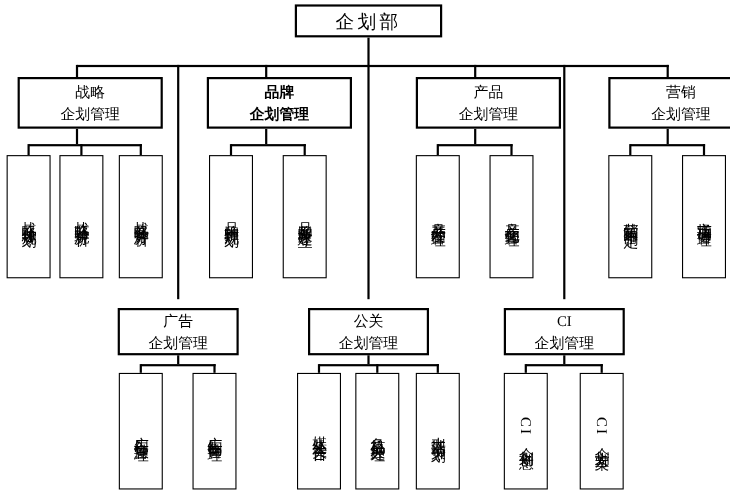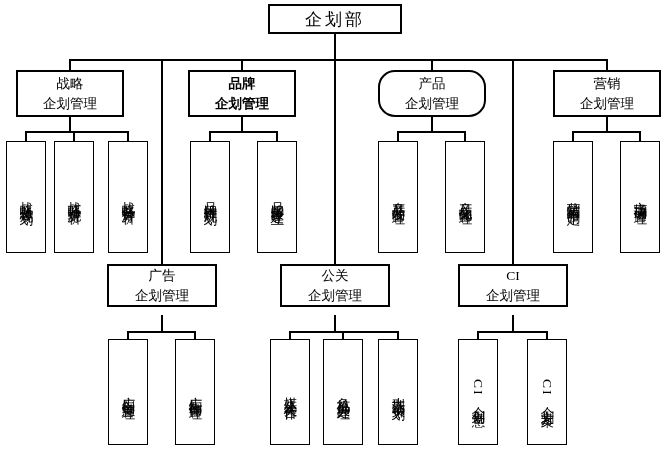--- a/index.html
+++ b/index.html
@@ -17,22 +17,22 @@
     position: absolute;
     background: #ffffff;
     border: 2px solid #000;
     display: flex;
     align-items: center;
     justify-content: center;
     text-align: center;
     white-space: pre-line;
   }
   .h1 { left: 268px; top: 4px; width: 134px; height: 30px; font-size: 17px; letter-spacing: 3px; }
-  .h2 { top: 70px;  width: 108px; height: 47px; font-size: 13.5px; line-height: 1.45; }
-  .h4 { top: 264px; width: 110px; height: 43px; font-size: 13.5px; line-height: 1.45; }
+  .h2 { top: 70px;  width: 132px; height: 47px; font-size: 13.5px; line-height: 1.45; }
+  .h4 { top: 280px; width: 110px; height: 43px; font-size: 13.5px; line-height: 1.45; }
   .v {
     position: absolute;
     background: #ffffff;
     border: 1px solid #000;
     width: 40px;
     writing-mode: vertical-rl;
     text-orientation: mixed;
     display: flex;
     align-items: center;
     justify-content: center;
@@ -95,21 +95,21 @@
   <div class="vline" style="left:397px; top:331px; height:8px;"></div>
   <div class="vline" style="left:477px; top:331px; height:8px;"></div>
   <div class="vline" style="left:546px; top:331px; height:8px;"></div>
 
   <div class="box h1">企划部</div>
 
   <div class="box h2" style="left:16px;">战略
 企划管理</div>
   <div class="box h2" style="left:188px;font-weight:bold;">品牌
 企划管理</div>
-  <div class="box h2" style="left:378px;border-radius:17px;">产品
+  <div class="box h2" style="left:378px;">产品
 企划管理</div>
   <div class="box h2" style="left:553px;">营销
 企划管理</div>
 
   <div class="v v3" style="left:6px;">战略总体规划</div>
   <div class="v v3" style="left:54px;">战略环境分析</div>
   <div class="v v3" style="left:108px;">战略任务分析</div>
   <div class="v v3" style="left:190px;">品牌推广规划</div>
   <div class="v v3" style="left:257px;">品牌形象建立</div>
   <div class="v v3" style="left:378px;">产品开发管理</div>

